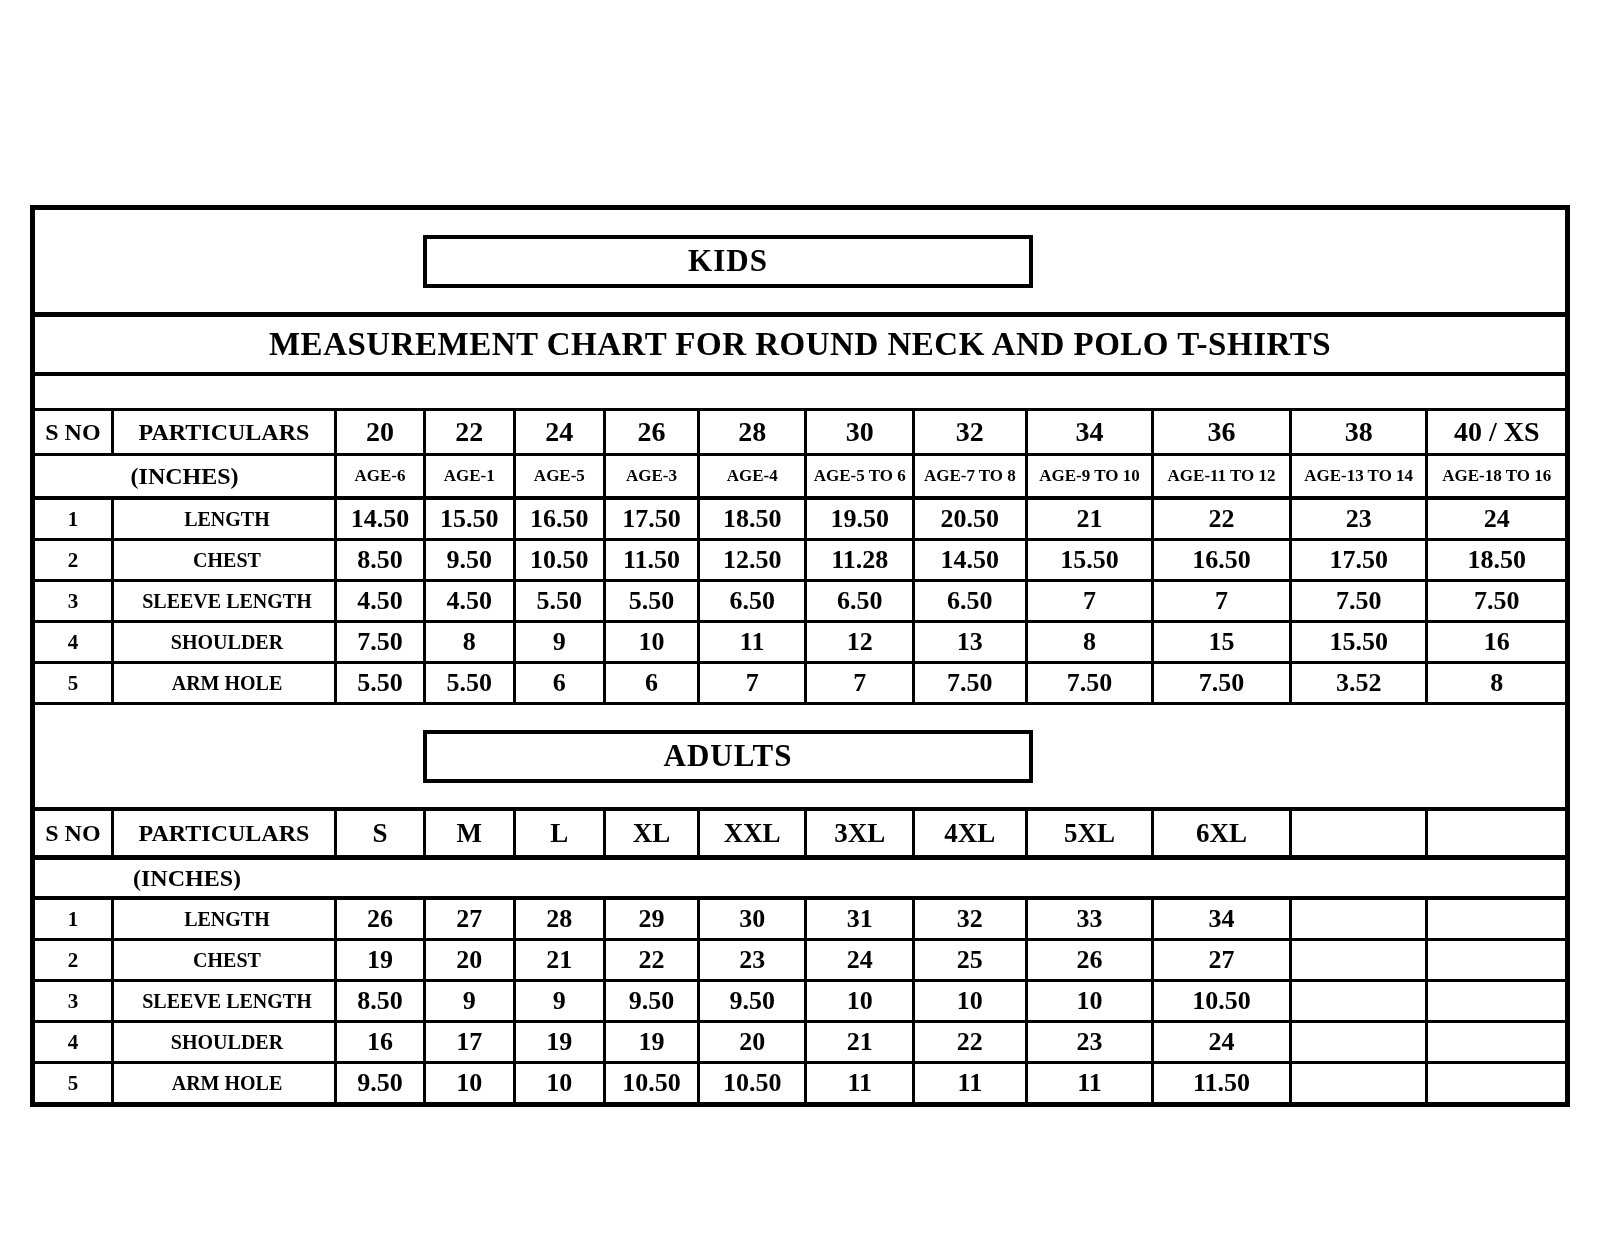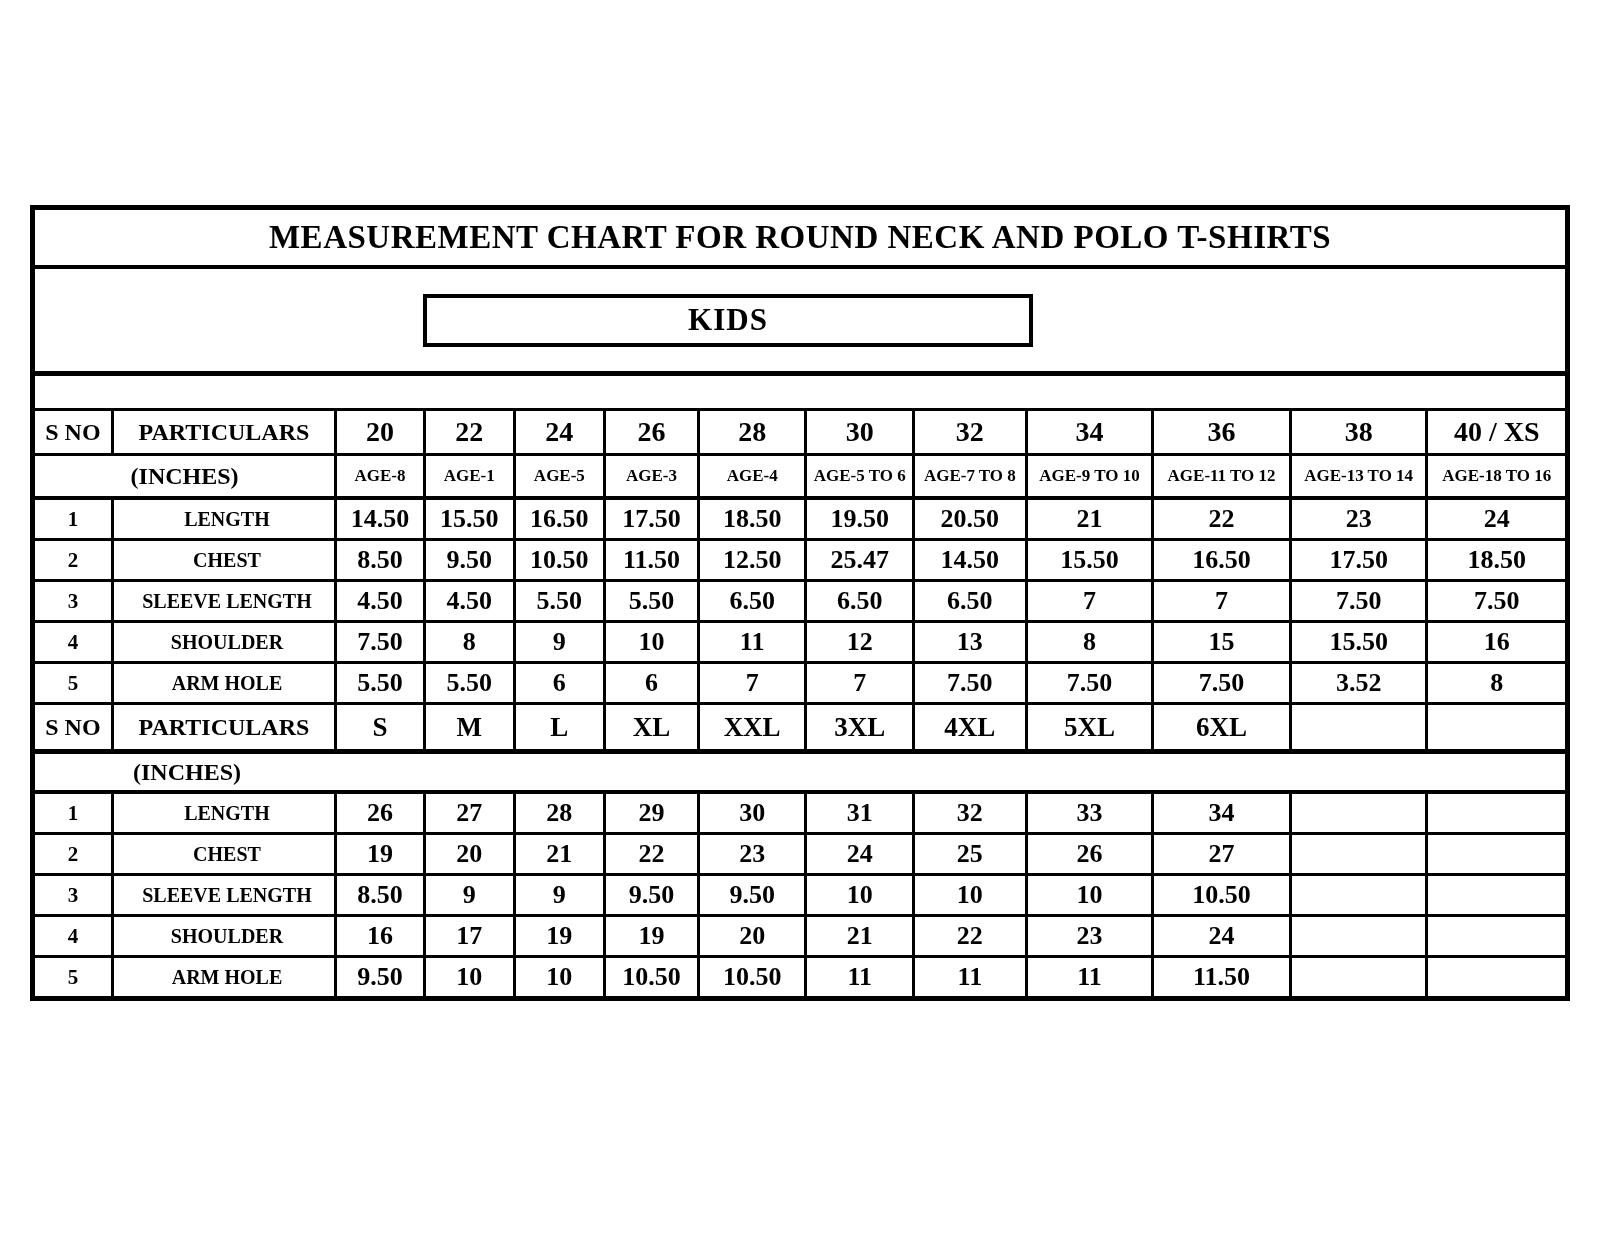--- a/index.html
+++ b/index.html
@@ -120,28 +120,28 @@
       <col style="width:7.01%">
       <col style="width:7.34%">
       <col style="width:8.25%">
       <col style="width:8.96%">
       <col style="width:8.90%">
       <col style="width:9.15%">
     </colgroup>
 
     <tbody>
       <tr>
-        <td colspan="13" class="title-cell">MEASUREMENT CHART FOR ROUND NECK AND POLO T-SHIRTS</td>
-      </tr>
-      <tr>
         <td colspan="13" class="banner-cell kids-banner">
           <div class="banner-box">
             <span>KIDS</span>
           </div>
         </td>
+      </tr>
+      <tr>
+        <td colspan="13" class="title-cell">MEASUREMENT CHART FOR ROUND NECK AND POLO T-SHIRTS</td>
       </tr>
       <tr>
         <td colspan="13" class="spacer-cell"></td>
       </tr>
       <tr id="kids-header-row">
         <td class="head-label">S NO</td>
         <td class="head-label">PARTICULARS</td>
       <td class="size-head-kids">20</td>
           <td class="size-head-kids">22</td>
           <td class="size-head-kids">24</td>
@@ -149,21 +149,21 @@
           <td class="size-head-kids">28</td>
           <td class="size-head-kids">30</td>
           <td class="size-head-kids">32</td>
           <td class="size-head-kids">34</td>
           <td class="size-head-kids">36</td>
           <td class="size-head-kids">38</td>
           <td class="size-head-kids">40 / XS</td>
         </tr>
       <tr id="kids-inches-row">
         <td colspan="2" class="inches-cell-kids">(INCHES)</td>
-      <td class="age-cell">AGE-8</td>
+      <td class="age-cell">AGE-6</td>
           <td class="age-cell">AGE-1</td>
           <td class="age-cell">AGE-5</td>
           <td class="age-cell">AGE-3</td>
           <td class="age-cell">AGE-4</td>
           <td class="age-cell">AGE-5 TO 6</td>
           <td class="age-cell">AGE-7 TO 8</td>
           <td class="age-cell">AGE-9 TO 10</td>
           <td class="age-cell">AGE-11 TO 12</td>
           <td class="age-cell">AGE-13 TO 14</td>
           <td class="age-cell">AGE-18 TO 16</td>
@@ -187,21 +187,21 @@
           <td class="value-cell">24</td>
         </tr>
         <tr class="data-row">
           <td class="sno-cell">2</td>
           <td class="particular-cell">CHEST</td>
           <td class="value-cell">8.50</td>
           <td class="value-cell">9.50</td>
           <td class="value-cell">10.50</td>
           <td class="value-cell">11.50</td>
           <td class="value-cell">12.50</td>
-          <td class="value-cell">25.47</td>
+          <td class="value-cell">11.28</td>
           <td class="value-cell">14.50</td>
           <td class="value-cell">15.50</td>
           <td class="value-cell">16.50</td>
           <td class="value-cell">17.50</td>
           <td class="value-cell">18.50</td>
         </tr>
         <tr class="data-row">
           <td class="sno-cell">3</td>
           <td class="particular-cell">SLEEVE LENGTH</td>
           <td class="value-cell">4.50</td>
@@ -242,20 +242,27 @@
           <td class="value-cell">7</td>
           <td class="value-cell">7.50</td>
           <td class="value-cell">7.50</td>
           <td class="value-cell">7.50</td>
           <td class="value-cell">3.52</td>
           <td class="value-cell">8</td>
         </tr>
       </tbody>
 
     <tbody>
+      <tr>
+        <td colspan="13" class="banner-cell adults-banner">
+          <div class="banner-box">
+            <span>ADULTS</span>
+          </div>
+        </td>
+      </tr>
       <tr id="adults-header-row" class="adults-header-row">
         <td class="head-label">S NO</td>
         <td class="head-label">PARTICULARS</td>
       <td class="size-head-adults">S</td>
           <td class="size-head-adults">M</td>
           <td class="size-head-adults">L</td>
           <td class="size-head-adults">XL</td>
           <td class="size-head-adults">XXL</td>
           <td class="size-head-adults">3XL</td>
           <td class="size-head-adults">4XL</td>

